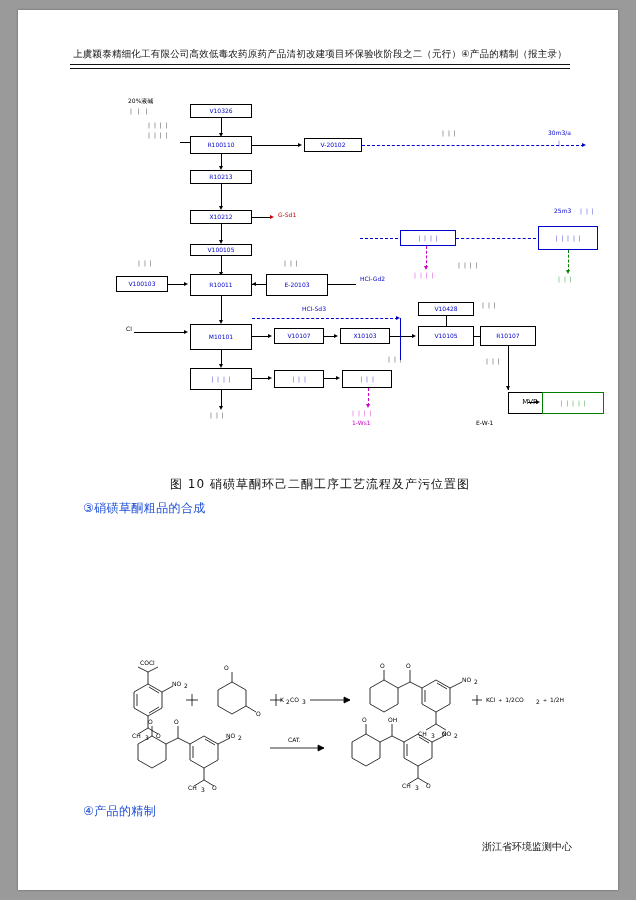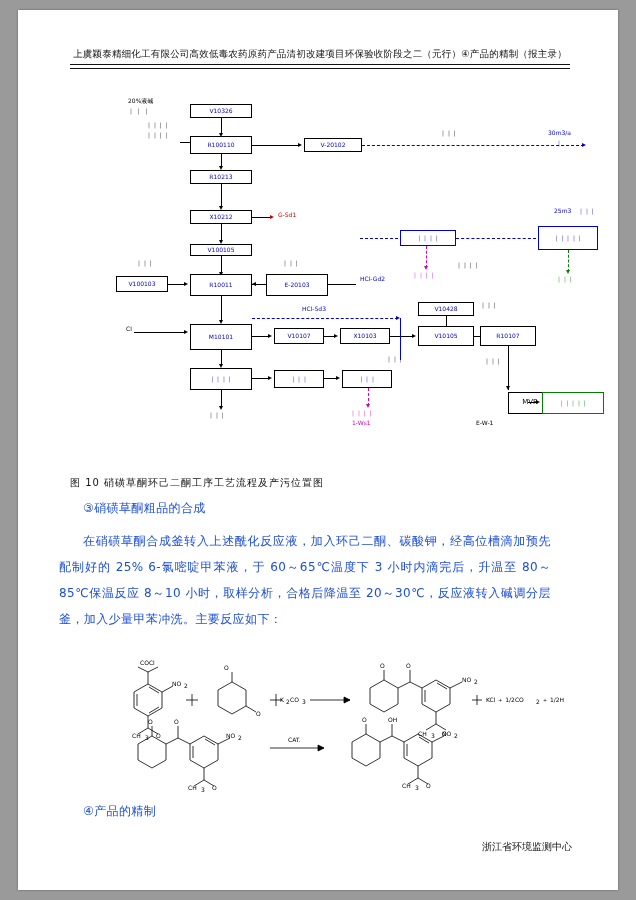--- a/index.html
+++ b/index.html
@@ -75,21 +75,21 @@
   }
   .arrow-d.magenta { border-top-color:#cc00cc; }
   .arrow-d.green { border-top-color:#008000; }
   .arrow-r.red { border-left-color:#cc0000; }
   .box.mvr { background:#fff; color:#000; font-size:7px;margin-left:24px; }
   .box.greenbox { border-color:#008000; color:#008000; }
   .box.bluebox { border-color:#0000cc; color:#0000cc; }
 
   .figcaption {
     position:absolute; left:52px; top:466px; width:500px;
-    text-align:left; font-size:10px; color:#111;
+    text-align:center; font-size:12px; color:#111;
     letter-spacing:1px;
   }
 
   
   .para {
     position:absolute; left:41px; width:492px;
     font-size:12px; color:#1d4ed8; line-height:1.0;
     letter-spacing:0.4px;
     text-align:justify;
   }
@@ -248,21 +248,20 @@
     <div class="arrow-r" style="left:466px; top:319.5px;"></div>
     <div class="lbl" style="left:406px; top:340px;">E-W-1</div>
     <div class="box greenbox" style="left:472px; top:312px; width:62px; height:22px;">｜｜｜｜｜</div>
 
     <div class="ln v" style="left:330px; top:238px; height:42px; background:#0000cc;"></div>
   </div>
 
   <div class="figcaption">图 10    硝磺草酮环己二酮工序工艺流程及产污位置图</div>
 
   <div class="para p1" style="text-indent:24px;">③硝磺草酮粗品的合成</div>
-  <div class="para p2" style="text-indent:24px; top:518px; height:110px; line-height:26px;">在硝磺草酮合成釜转入上述酰化反应液，加入环己二酮、碳酸钾，经高位槽滴加预先配制好的 25% 6-氯嘧啶甲苯液，于 60～65℃温度下 3 小时内滴完后，升温至 80～85℃保温反应 8～10 小时，取样分析，合格后降温至 20～30℃，反应液转入碱调分层釜，加入少量甲苯冲洗。主要反应如下：</div>
 
   <div class="chem">
     <svg width="492" height="140" viewBox="0 0 492 140">
       <g stroke="#000" stroke-width="0.8" fill="none">
 
         <polygon points="60,34 74,26 88,34 88,50 74,58 60,50"></polygon>
         <line x1="63" y1="36" x2="63" y2="48"></line>
         <line x1="75" y1="29" x2="85" y2="35"></line>
         <line x1="85" y1="49" x2="75" y2="55"></line>
 

